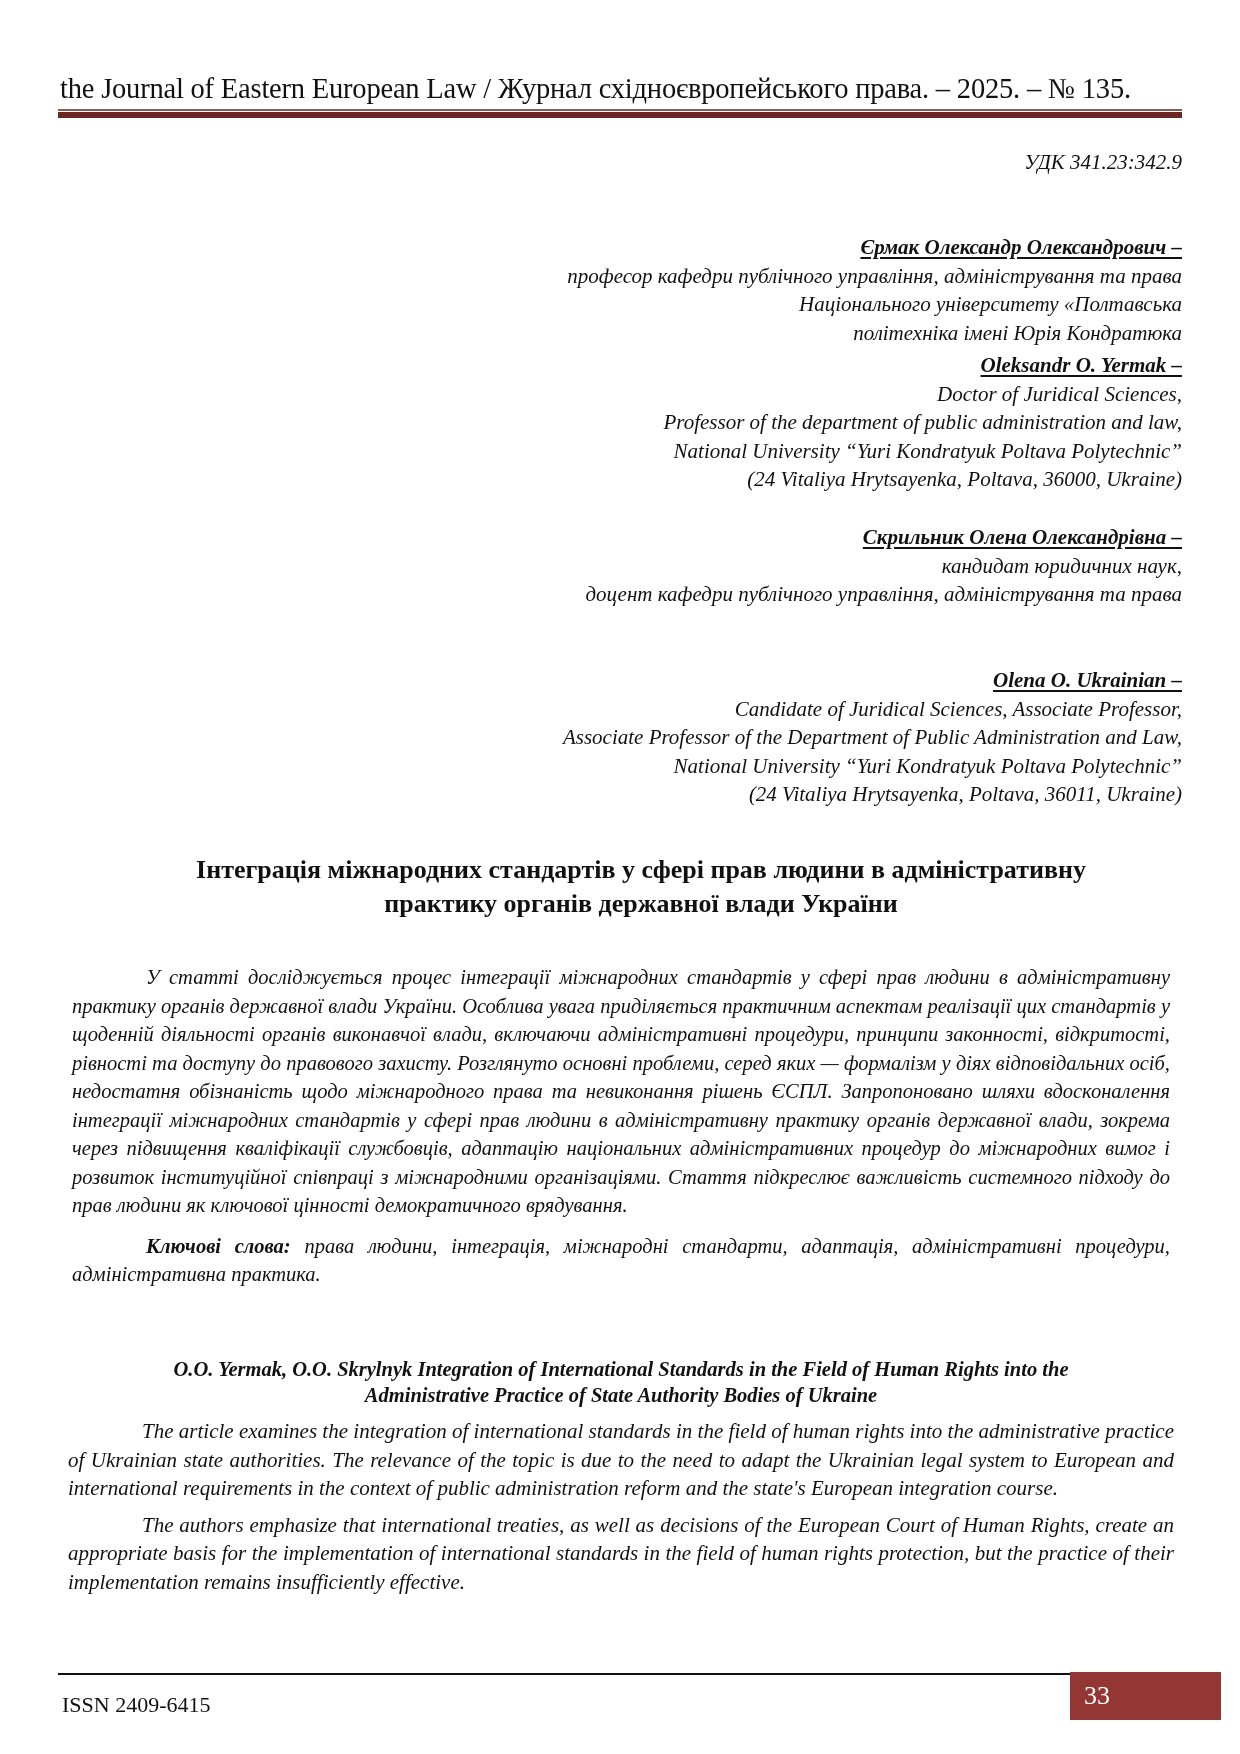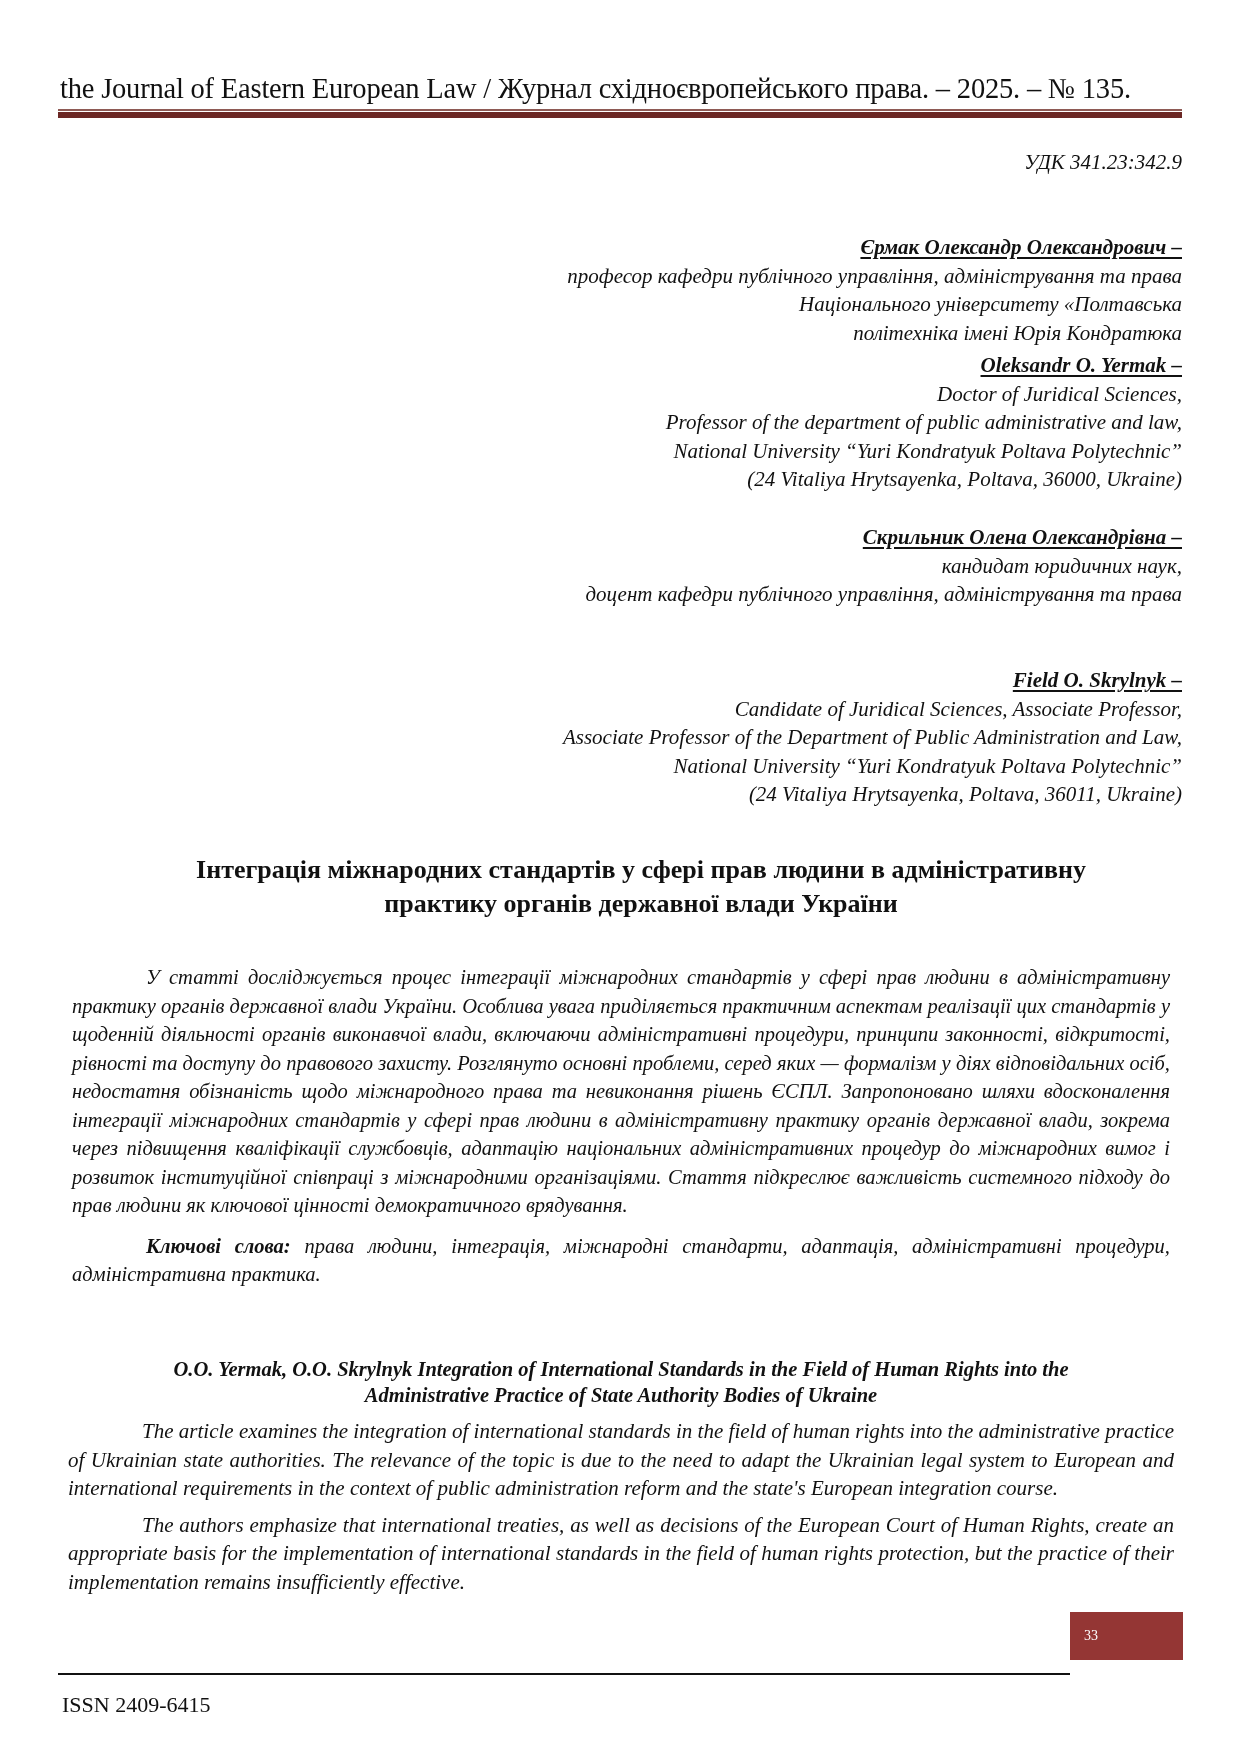--- a/index.html
+++ b/index.html
@@ -50,22 +50,22 @@
   }
   .abstract-en p { margin: 8px; text-indent: 74px; }
 
   .footer-rule {
     position: absolute; left: 58px; top: 1673px; width: 1012px; height: 2px; background: #111;
   }
   .issn {
     position: absolute; left: 62px; top: 1692px; font-size: 22px; line-height: 26px;
   }
   .page-box {
-    position: absolute; left: 1070px; top: 1612px; width: 113px; height: 48px;
-    background: #943634; color: #fff; font-size: 14px; line-height: 48px;
+    position: absolute; left: 1070px; top: 1672px; width: 113px; height: 48px;
+    background: #943634; color: #fff; font-size: 26px; line-height: 48px; padding-left: 38px;
   }
   .page-box span { position: absolute; left: 14px; top: 0; }
 </style>
 </head>
 <body>
 
 <div class="running-header">the Journal of Eastern European Law / Журнал східноєвропейського права. – 2025. – № 135.</div>
 <div class="header-rule-thin"></div>
 <div class="header-rule-thick"></div>
 
@@ -74,33 +74,33 @@
 <div class="right-block auth1-ua">
   <span class="line name">Єрмак Олександр Олександрович –</span>
   <span class="line">професор кафедри публічного управління, адміністрування та права</span>
   <span class="line">Національного університету «Полтавська</span>
   <span class="line">політехніка  імені Юрія Кондратюка</span>
 </div>
 
 <div class="right-block auth1-en">
   <span class="line name">Oleksandr O. Yermak –</span>
   <span class="line">Doctor of Juridical Sciences,</span>
-  <span class="line">Professor of the department of public administrative and law,</span>
+  <span class="line">Professor of the department of public administration and law,</span>
   <span class="line">National University “Yuri Kondratyuk Poltava Polytechnic”</span>
   <span class="line">(24 Vitaliya Hrytsayenka, Poltava, 36000, Ukraine)</span>
 </div>
 
 <div class="right-block auth2-ua">
   <span class="line name">Скрильник Олена Олександрівна –</span>
   <span class="line">кандидат юридичних наук,</span>
   <span class="line">доцент кафедри публічного управління, адміністрування та права</span>
 </div>
 
 <div class="right-block auth2-en">
-  <span class="line name">Field O. Skrylnyk –</span>
+  <span class="line name">Olena O. Ukrainian –</span>
   <span class="line">Candidate of Juridical Sciences, Associate Professor,</span>
   <span class="line">Associate Professor of the Department of Public Administration and Law,</span>
   <span class="line">National University “Yuri Kondratyuk Poltava Polytechnic”</span>
   <span class="line">(24 Vitaliya Hrytsayenka, Poltava, 36011, Ukraine)</span>
 </div>
 
 <div class="title-ua">
   <span class="line">Інтеграція міжнародних стандартів у сфері прав людини в адміністративну</span>
   <span class="line">практику органів державної влади України</span>
 </div>

